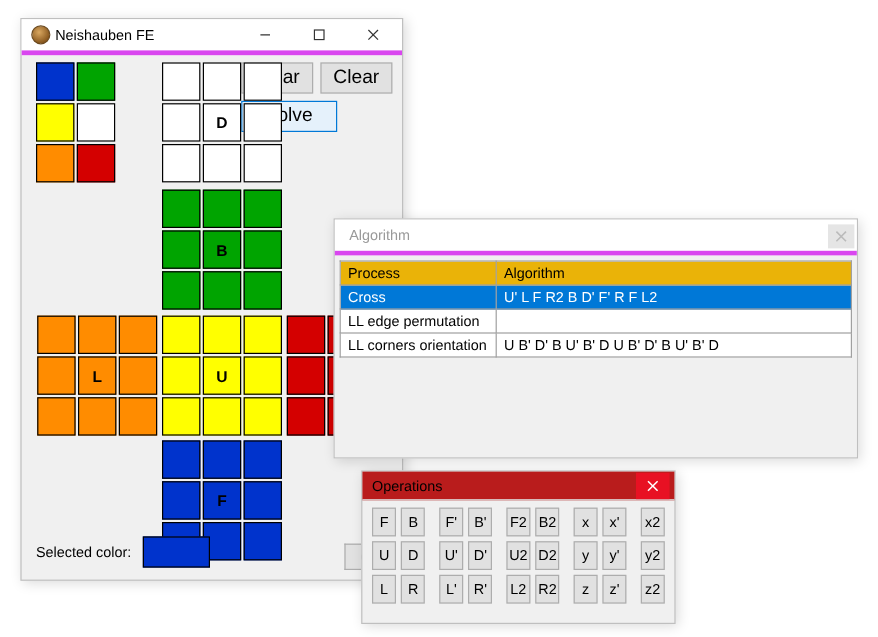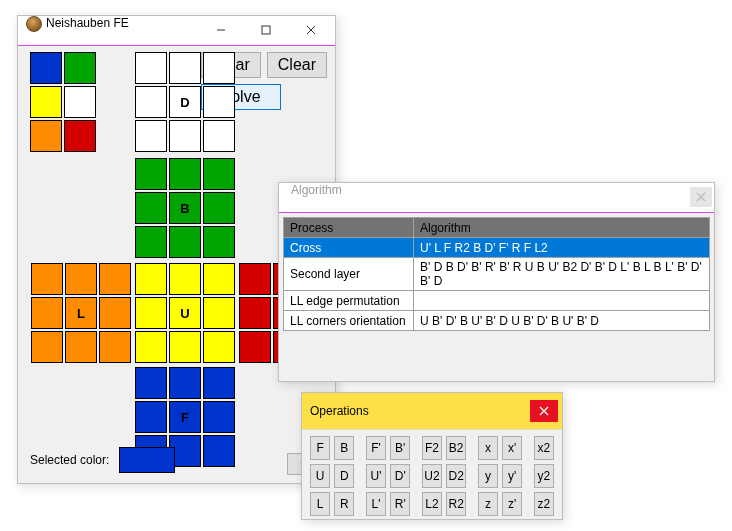--- a/index.html
+++ b/index.html
@@ -15,23 +15,23 @@
   }
   .window {
     position: absolute;
     background: #f0f0f0;
     border: 1px solid #bfbfbf;
     box-shadow: 2px 2px 10px rgba(0,0,0,0.15);
   }
   .titlebar {
     height: 30px;
     display: flex;
-    align-items: flex-start;
+    align-items: center;
     background: #fff;
-    border-bottom: 1px solid #d946ef;
+    border-bottom: 4px solid #d946ef;
     padding: 0 2px 0 8px;
   }
   .titlebar.inactive { color: #999; }
   .titlebar .title { flex: 1; font-size: 12px; padding-left: 4px; }
   .titlebar .icon {
     width: 16px; height: 16px;
     border-radius: 50%;
     background: radial-gradient(circle at 40% 35%, #d9a760 0%, #8b5a20 70%);
     border: 1px solid #6b4a20;
     display: inline-block;
@@ -123,34 +123,34 @@
   #algo-body { background:#f0f0f0; padding:4px; height:calc(100% - 30px); }
   table.algo { width:100%; border-collapse: collapse; background:#fff; }
   table.algo th, table.algo td {
     border:1px solid #a0a0a0;
     padding: 2px 6px;
     text-align:left;
     font-weight:normal;
     font-size:12px;
     height: 20px;
   }
-  table.algo th { background:#737373; }
+  table.algo th { background:#eab308; }
   tr.sel td { background:#0078d7; color:#fff; }
   #algo-close {
     position:absolute; right:2px; top:4px;
     width:22px; height:20px; background:#e5e5e5;
     display:flex; align-items:center; justify-content:center;
     color:#bbb;
   }
 
   
   #ops-win { left: 301px; top: 392px; width: 262px; height: 128px; background:#f0f0f0; }
   #ops-title {
-    height:37px; display:flex; align-items:center;
-    padding:0 4px 0 8px; background:#fde047;
+    height:24px; display:flex; align-items:center;
+    padding:0 4px 0 8px; background:#b91c1c;
     border-bottom:1px solid #e0e0e0;
   }
   #ops-title .t { flex:1; font-size:12px; }
   #ops-body { padding:6px 8px; }
   .ops-row { display:flex; gap:4px; margin-bottom:4px; align-items:center;}
   .opbtn {
     width:28px; height:24px;
     border:1px solid #adadad; background:#e1e1e1;
     display:inline-flex; align-items:center; justify-content:center;
     font-size:12px;
@@ -293,24 +293,20 @@
           <th style="width:130px">Process</th>
           <th>Algorithm</th>
         </tr>
       </thead>
       <tbody id="algo-rows">
           <tr class="sel">
             <td>Cross</td>
             <td>U' L F R2 B D' F' R F L2</td>
           </tr>
           <tr>
-            <td>Second layer</td>
-            <td>B' D B D' B' R' B' R U B U' B2 D' B' D L' B L B L' B' D' B' D</td>
-          </tr>
-          <tr>
             <td>LL edge permutation</td>
             <td></td>
           </tr>
           <tr>
             <td>LL corners orientation</td>
             <td>U B' D' B U' B' D U B' D' B U' B' D</td>
           </tr>
         </tbody>
     </table>
   </div>

